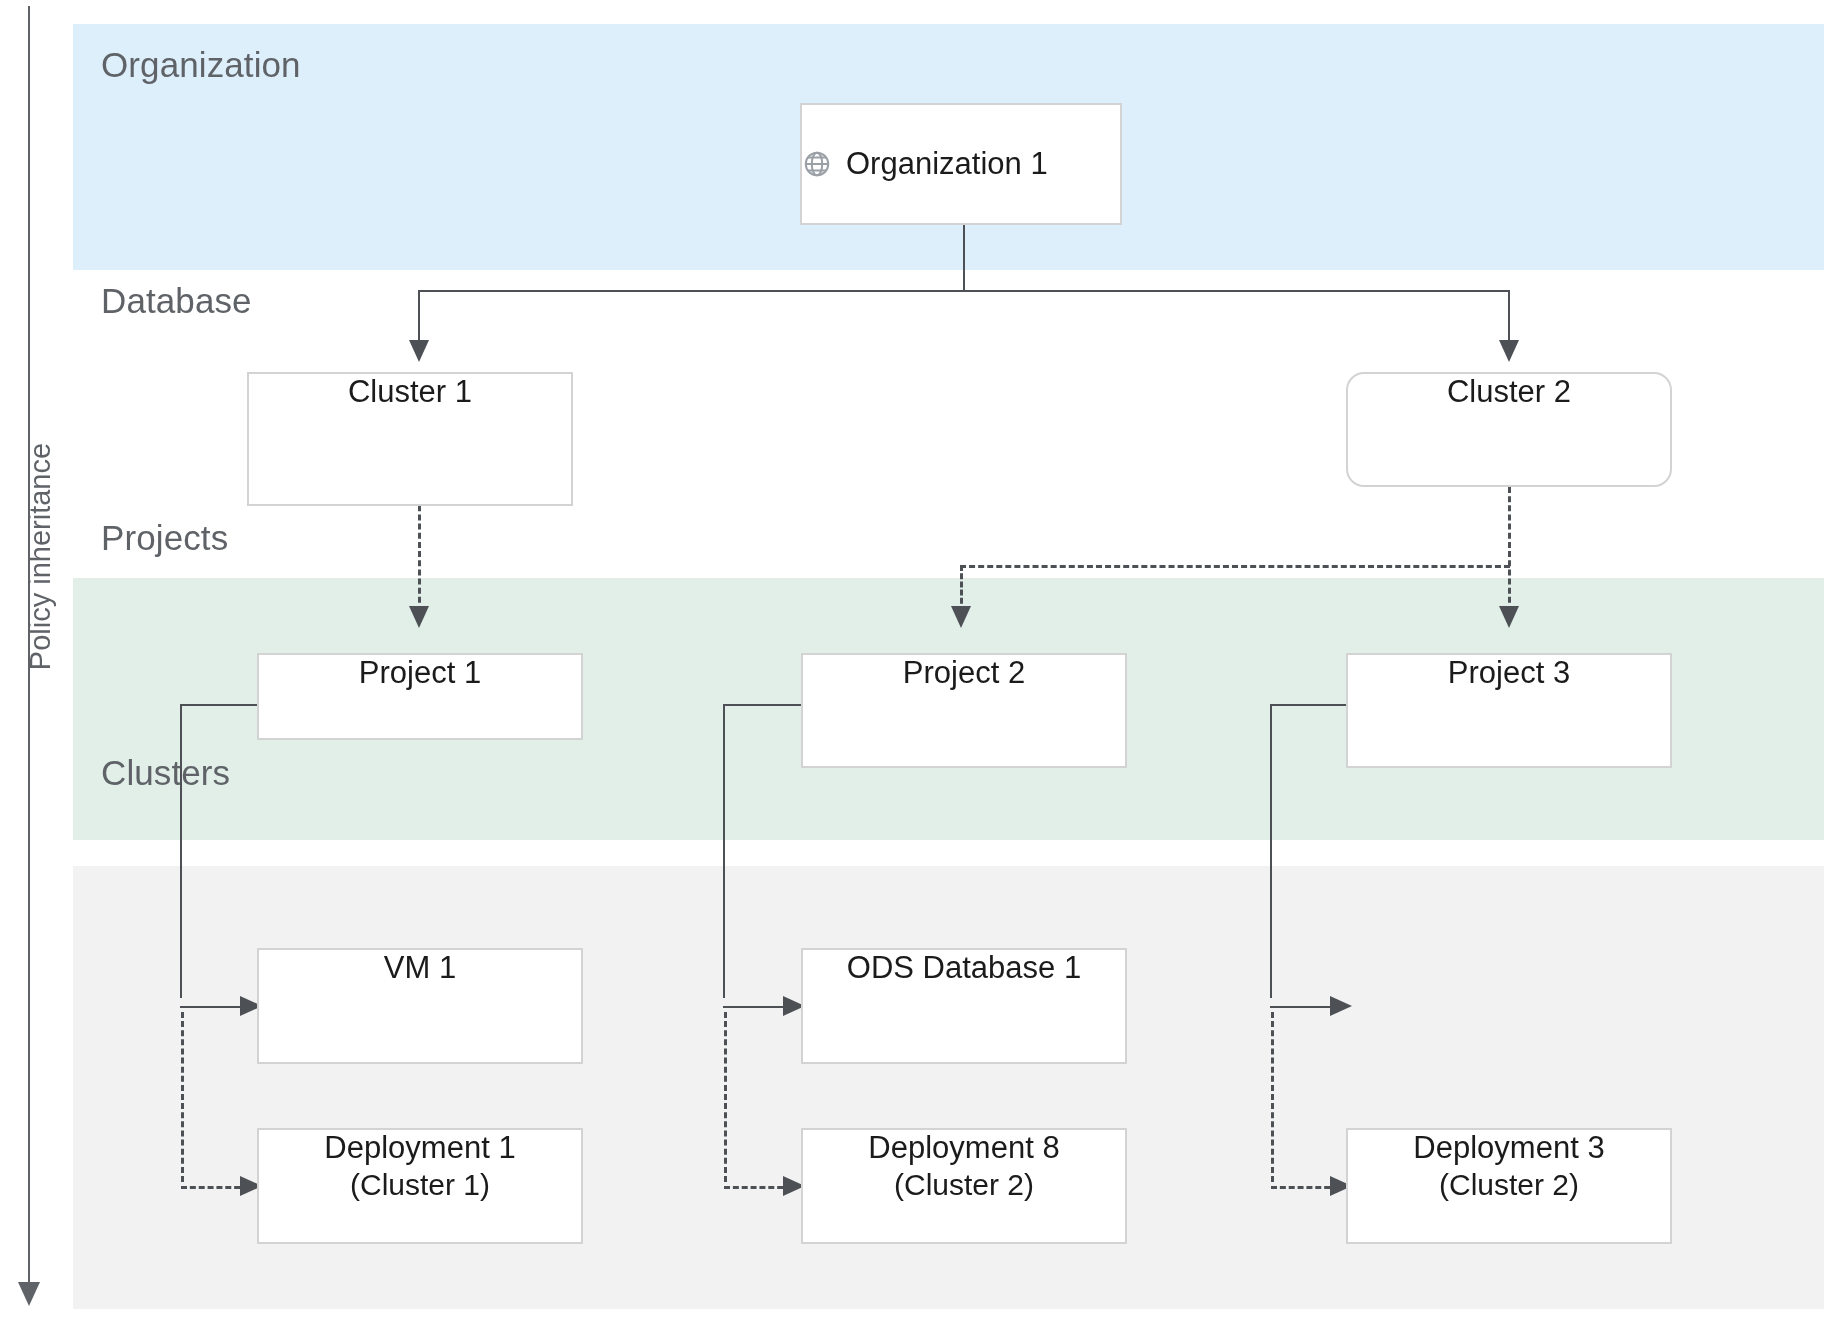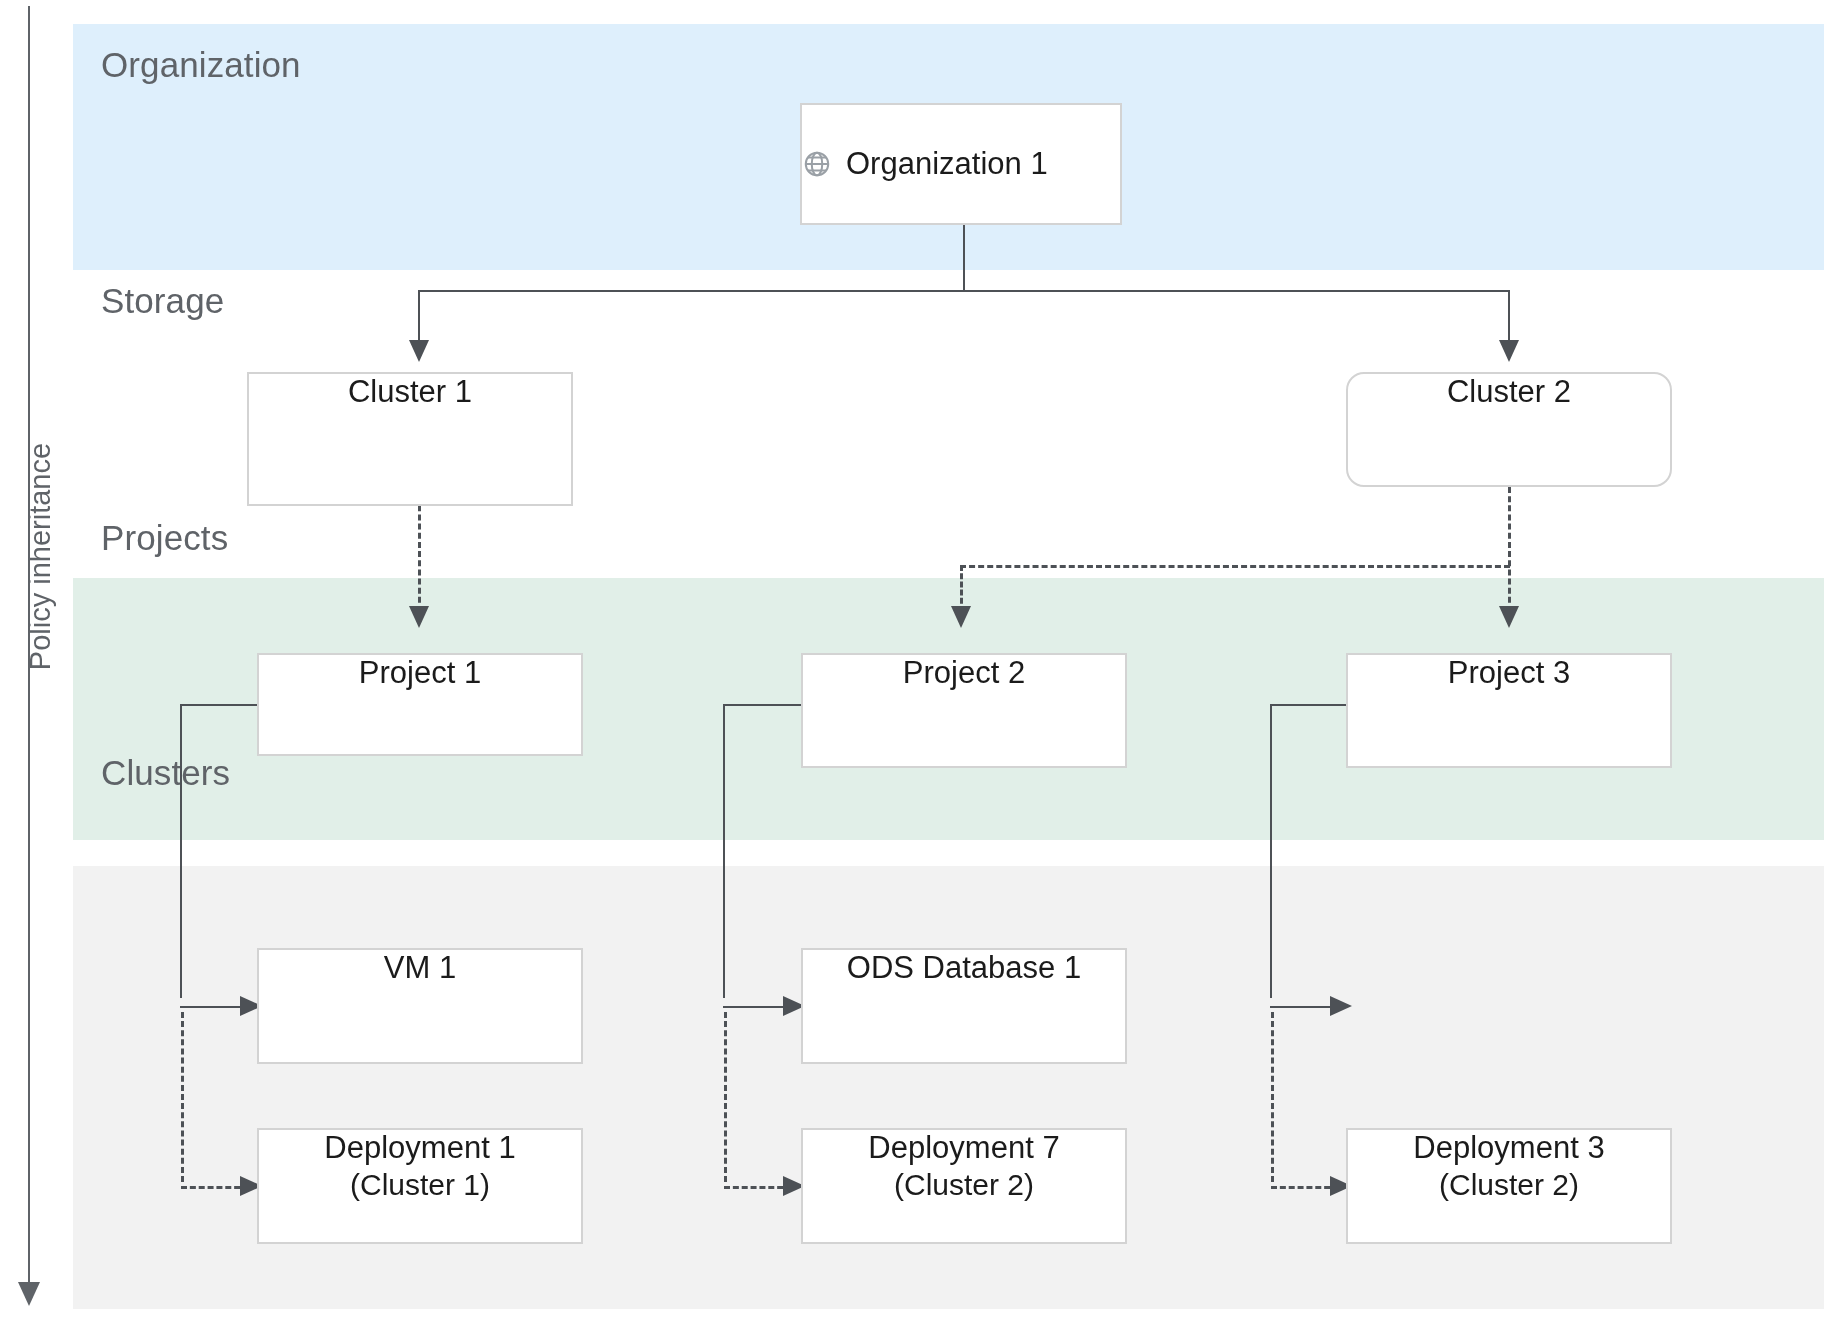--- a/index.html
+++ b/index.html
@@ -132,21 +132,21 @@
 <body>
 
 <div id="canvas">
 
   <div class="band band-org"></div>
   <div class="band band-clusters"></div>
   <div class="band band-projects"></div>
   <div class="band band-res"></div>
 
   <div class="band-label lbl-org">Organization</div>
-  <div class="band-label lbl-clusters">Storage</div>
+  <div class="band-label lbl-clusters">Database</div>
   <div class="band-label lbl-projects">Projects</div>
   <div class="band-label lbl-res">Clusters</div>
 
   <div class="axis-line"></div>
   <div class="axis-head"></div>
   <div class="axis-text">Policy inheritance</div>
 
   <div class="ln lnv" style="left:963px; top:224px; height:68px;"></div>
   <div class="ln lnh" style="left:418px; top:290px; width:1092px;"></div>
   <div class="ln lnv" style="left:418px; top:290px; height:56px;"></div>
@@ -200,21 +200,21 @@
   </div>
 
   <div class="node" style="left:247px; top:372px; width:326px; height:134px;">
     <span>Cluster 1</span>
   </div>
 
   <div class="node" style="left:1346px; top:372px; width:326px; height:115px;border-radius:18px;">
     <span>Cluster 2</span>
   </div>
 
-  <div class="node" style="left:257px; top:653px; width:326px; height:103px;">
+  <div class="node" style="left:257px; top:653px; width:326px; height:87px;">
     <span>Project 1</span>
   </div>
 
   <div class="node" style="left:801px; top:653px; width:326px; height:115px;">
     <span>Project 2</span>
   </div>
 
   <div class="node" style="left:1346px; top:653px; width:326px; height:115px;">
     <span>Project 3</span>
   </div>
@@ -227,21 +227,21 @@
     <span>ODS Database 1</span>
   </div>
 
 
   <div class="node" style="left:257px; top:1128px; width:326px; height:116px;">
     <span>Deployment 1</span>
     <span class="sub">(Cluster 1)</span>
   </div>
 
   <div class="node" style="left:801px; top:1128px; width:326px; height:116px;">
-    <span>Deployment 7</span>
+    <span>Deployment 8</span>
     <span class="sub">(Cluster 2)</span>
   </div>
 
   <div class="node" style="left:1346px; top:1128px; width:326px; height:116px;">
     <span>Deployment 3</span>
     <span class="sub">(Cluster 2)</span>
   </div>
 
 </div>
 

